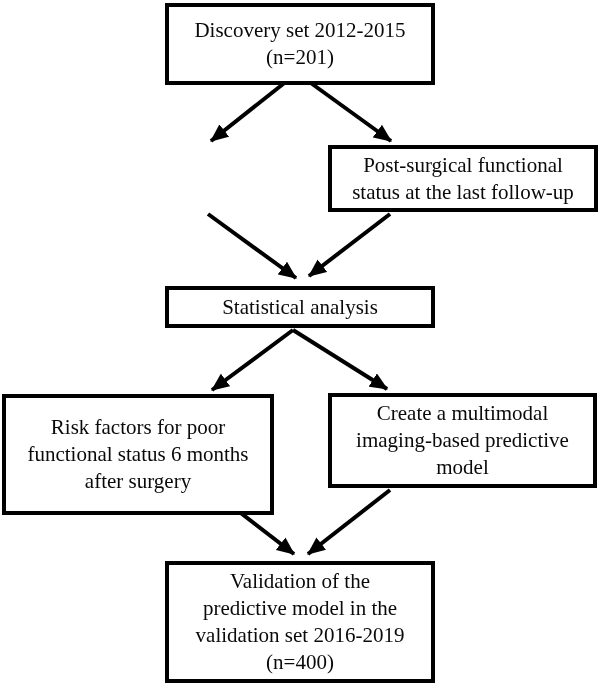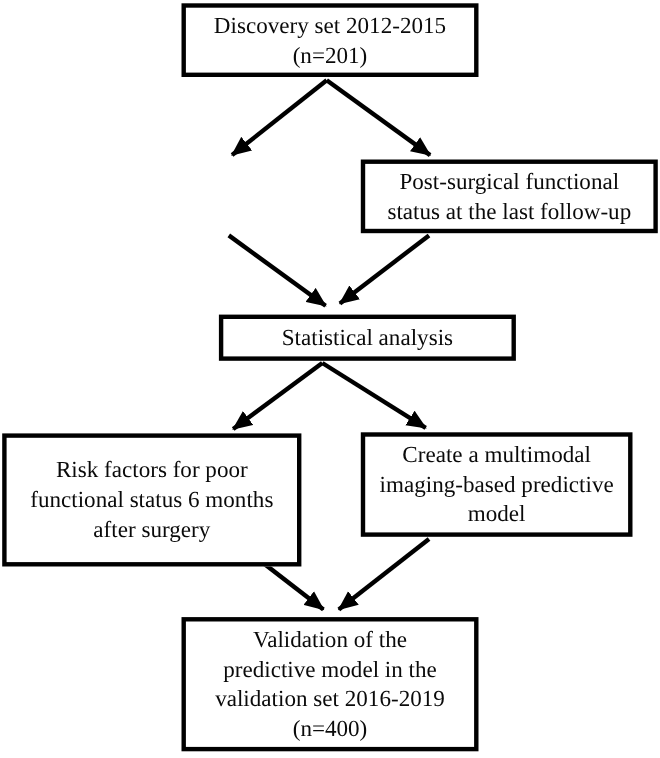--- a/index.html
+++ b/index.html
@@ -33,26 +33,26 @@
     justify-content: center;
     text-align: center;
   }
   .node .node-text {
     white-space: pre;
     font-size: 21px;
     line-height: 27px;
     color: #0a0a0a;
   }
   
-  .n-discovery   { left: 165px; top: 3px;   width: 270px; height: 67px;  }
+  .n-discovery   { left: 165px; top: 3px;   width: 270px; height: 82px;  }
   .n-patient     { left: 2px;   top: 147px; width: 271px; height: 66px;  }
   .n-postsurg    { left: 328px; top: 145px; width: 270px; height: 67px;  }
-  .n-statistical { left: 165px; top: 286px; width: 270px; height: 42px; margin-left: 34px;  }
+  .n-statistical { left: 165px; top: 286px; width: 270px; height: 42px;  }
   .n-risk        { left: 2px;   top: 394px; width: 272px; height: 121px;  }
-  .n-model       { left: 328px; top: 393px; width: 247px; height: 95px; font-family: Liberation Serif, serif;  }
+  .n-model       { left: 328px; top: 393px; width: 269px; height: 95px; font-family: Liberation Serif, serif;  }
   .n-validation  { left: 165px; top: 561px; width: 270px; height: 122px; }
 </style>
 </head>
 <body>
 
 <div class="canvas">
 
   <svg class="arrow-layer" viewBox="0 0 600 689" xmlns="http://www.w3.org/2000/svg">
     <defs>
       <marker id="ah" markerUnits="userSpaceOnUse" markerWidth="18" markerHeight="16" viewBox="0 0 16 14" refX="15" refY="7" orient="auto">

